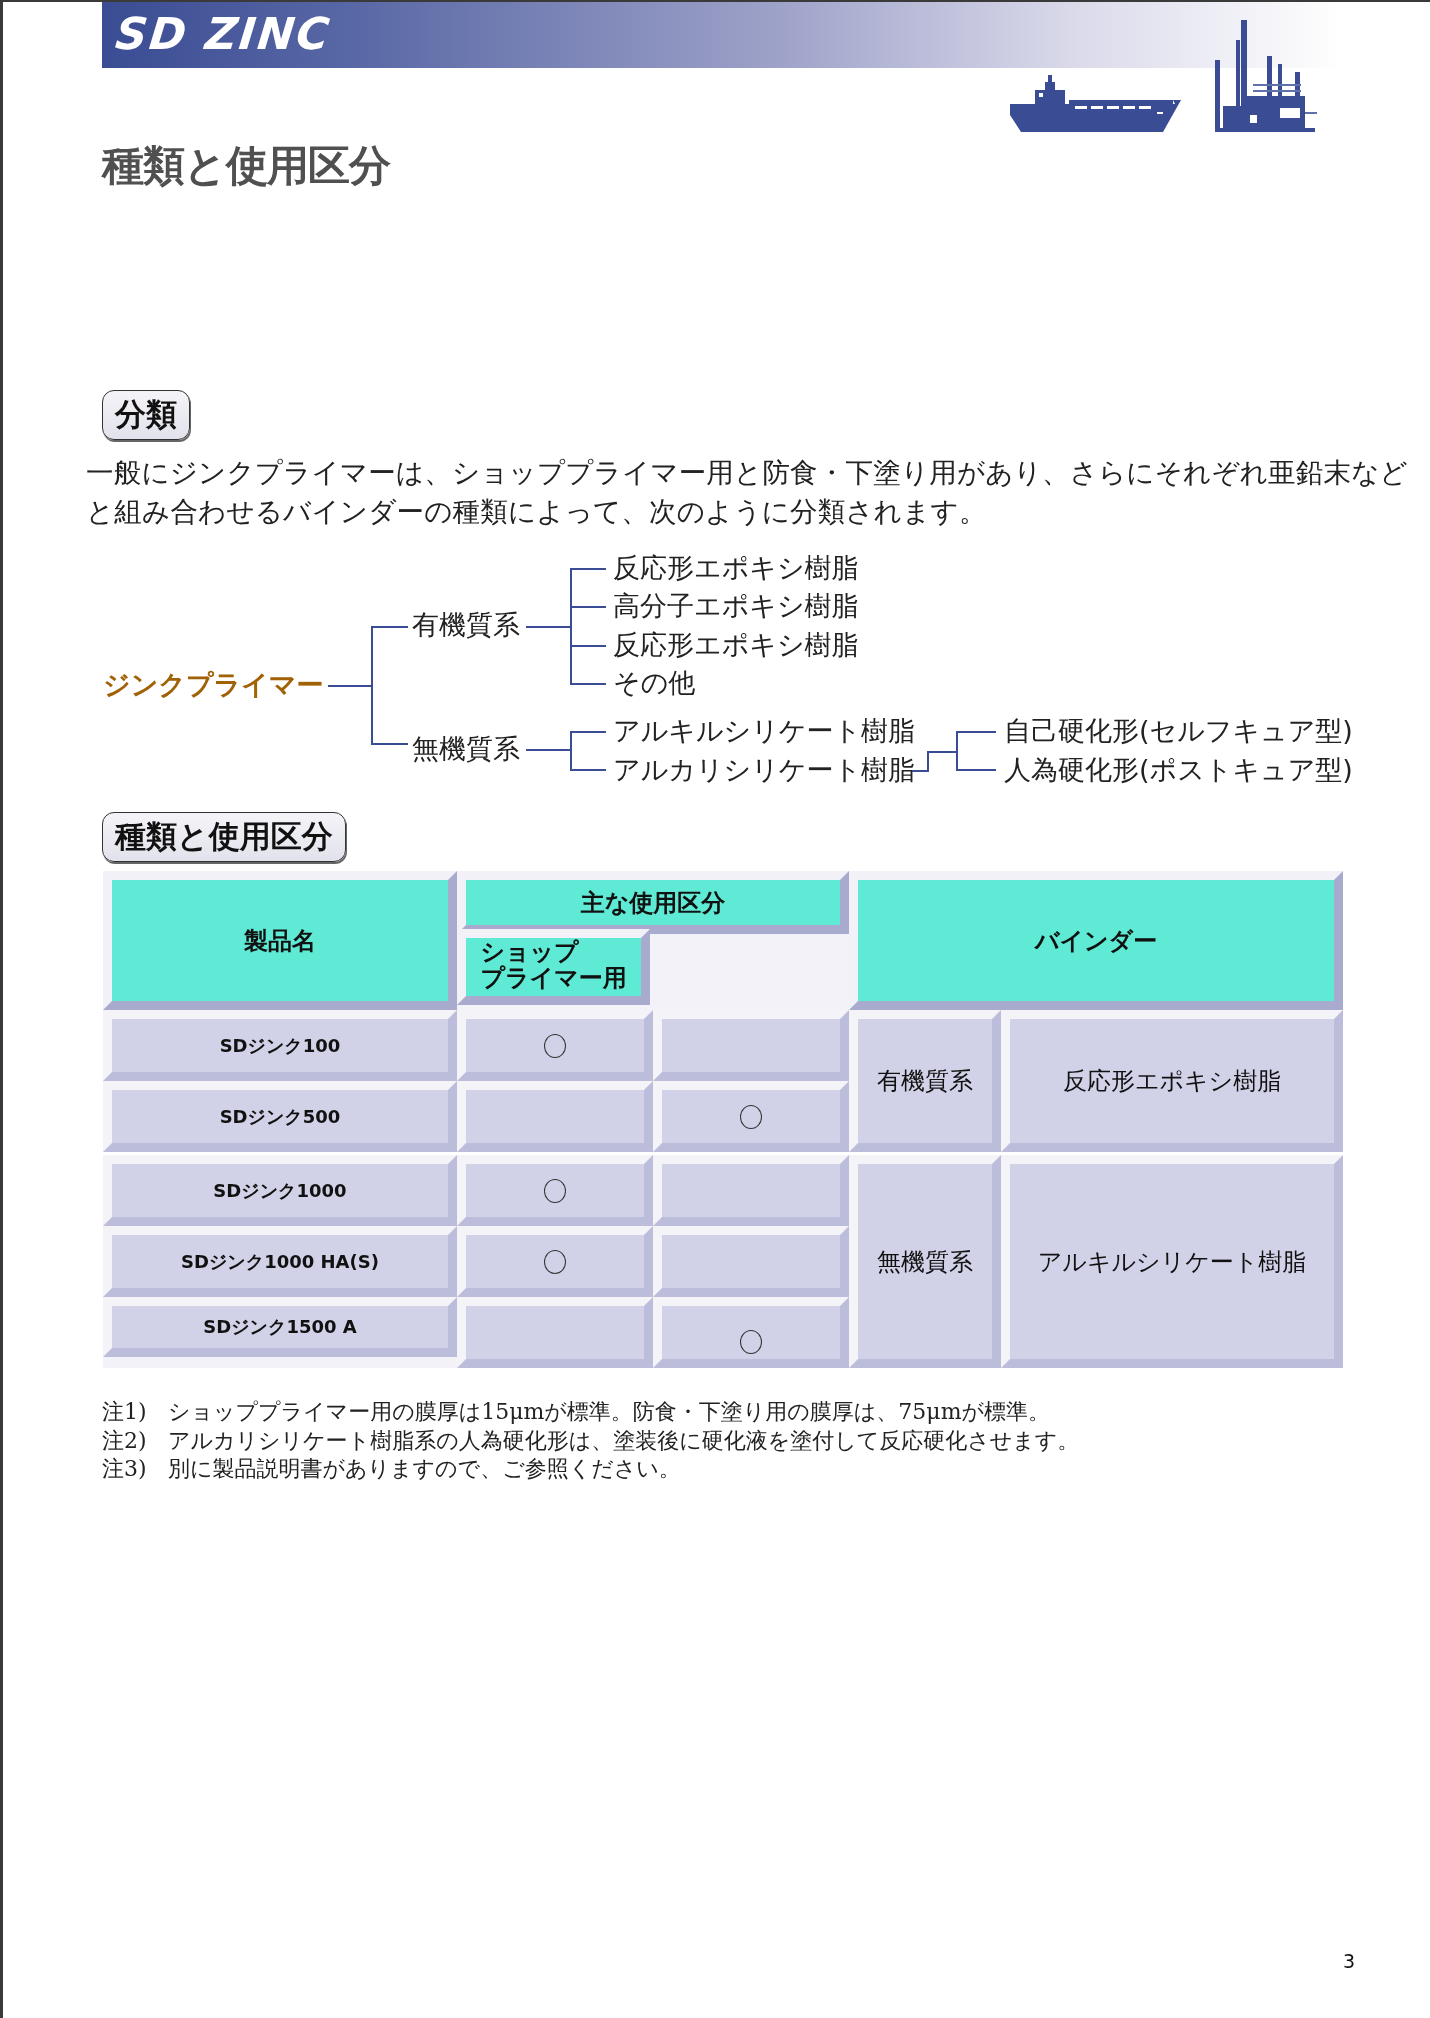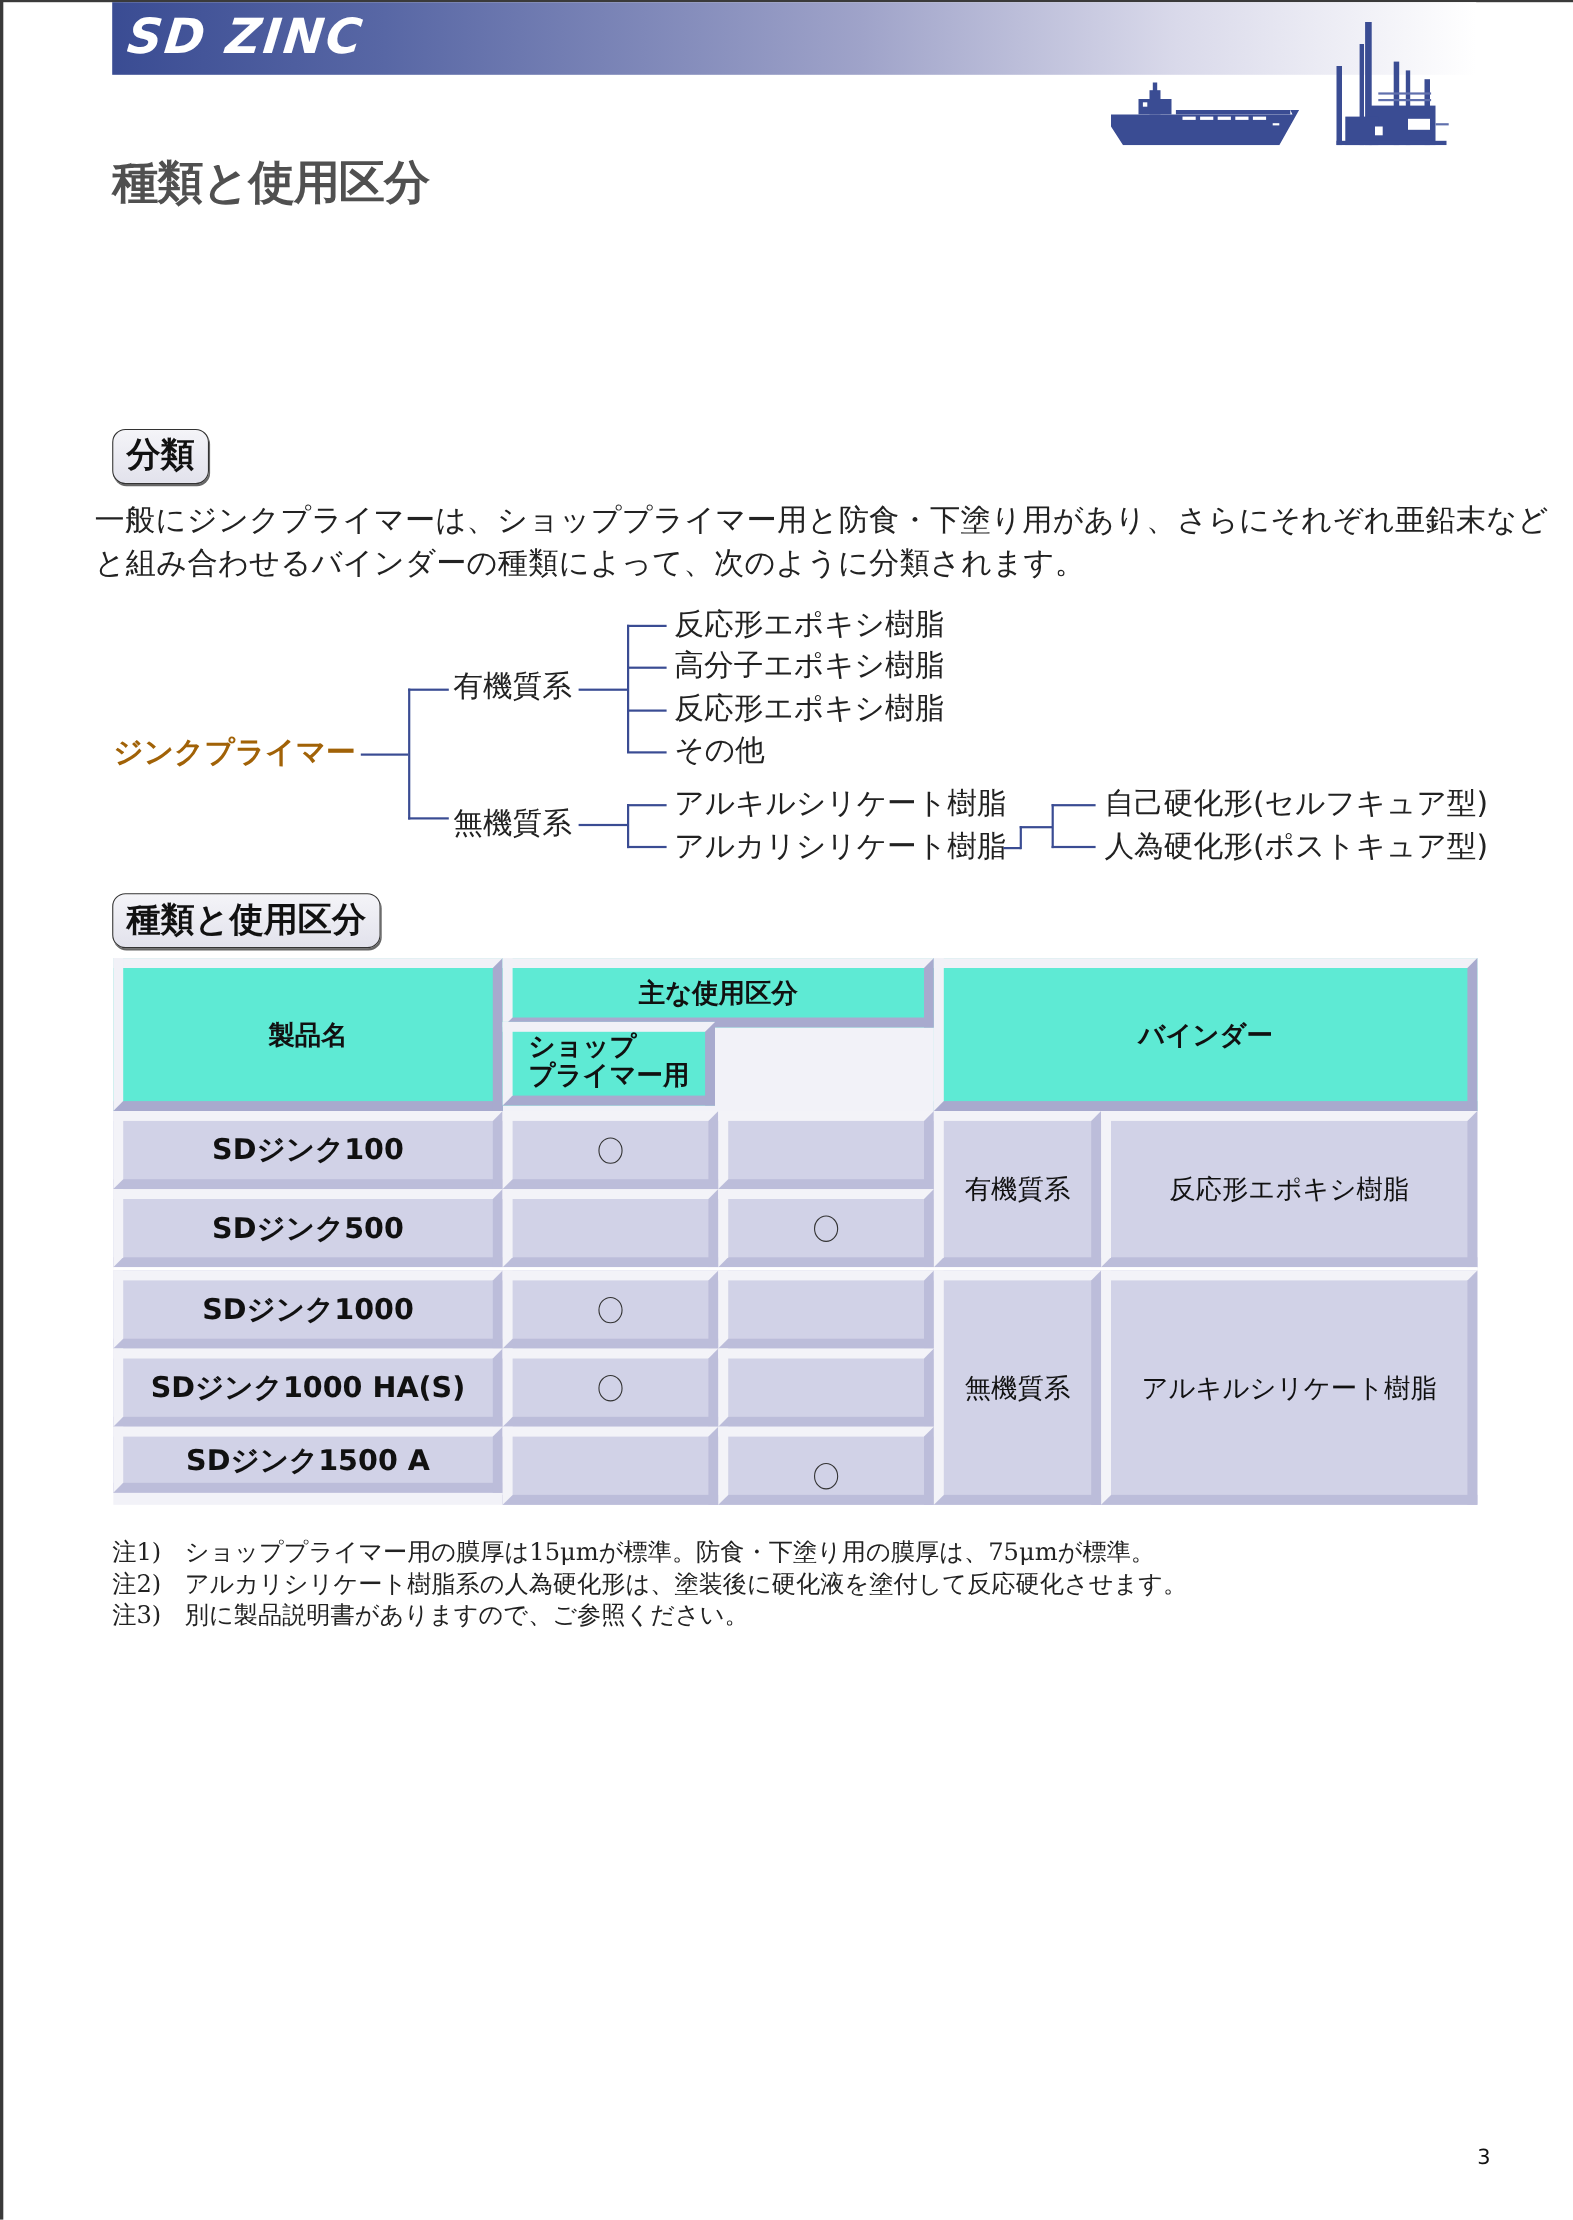--- a/index.html
+++ b/index.html
@@ -24,21 +24,21 @@
 
   .tree-text { position: absolute; font-size: 27px; color: #222; white-space: nowrap; line-height: 34px; }
   .tree-root { color: #a16207; font-weight: bold; }
   .ln { position: absolute; background: #3a4c93; }
 
   .table { position: absolute; left: 103px; top: 871px; width: 1240px; height: 497px; background: #f2f2f8; }
   .cell { position: absolute; display: flex; align-items: center; justify-content: center; text-align: center;
     border-style: solid; border-width: 9px; }
   .cell.head { background: #5eead4; border-color: #f1f1f7 #a8aace #a8aace #f1f1f7; font-weight: bold; font-size: 24px; color: #111; }
   .cell.body { background: #d1d2e7; border-color: #f3f3f8 #bcbdda #bcbdda #f3f3f8; font-size: 24px; color: #111; }
-  .cell.prod { font-weight: bold; font-size: 26px; }
+  .cell.prod { font-weight: bold; font-size: 18px; }
   .cell.sub { font-size: 24px; line-height: 26px; text-align: left; justify-content: center; }
   .mark { display: inline-block; width: 22px; height: 24px; border: 1.5px solid #333; border-radius: 50%; }
   .mark.low { margin-top: 18px; }
   .sep { position: absolute; left: 0; width: 1240px; height: 3px; background: #ffffff; }
 
   .notes { position: absolute; left: 102px; top: 1398px; font-family: "DejaVu Serif", "Liberation Serif", serif; font-size: 22px; color: #222; line-height: 28.5px; white-space: nowrap; }
   .note { display: flex; }
   .note .num { width: 66px; }
   .page-num { position: absolute; left: 1343px; top: 1950px; font-size: 19px; color: #111; }
 </style>

